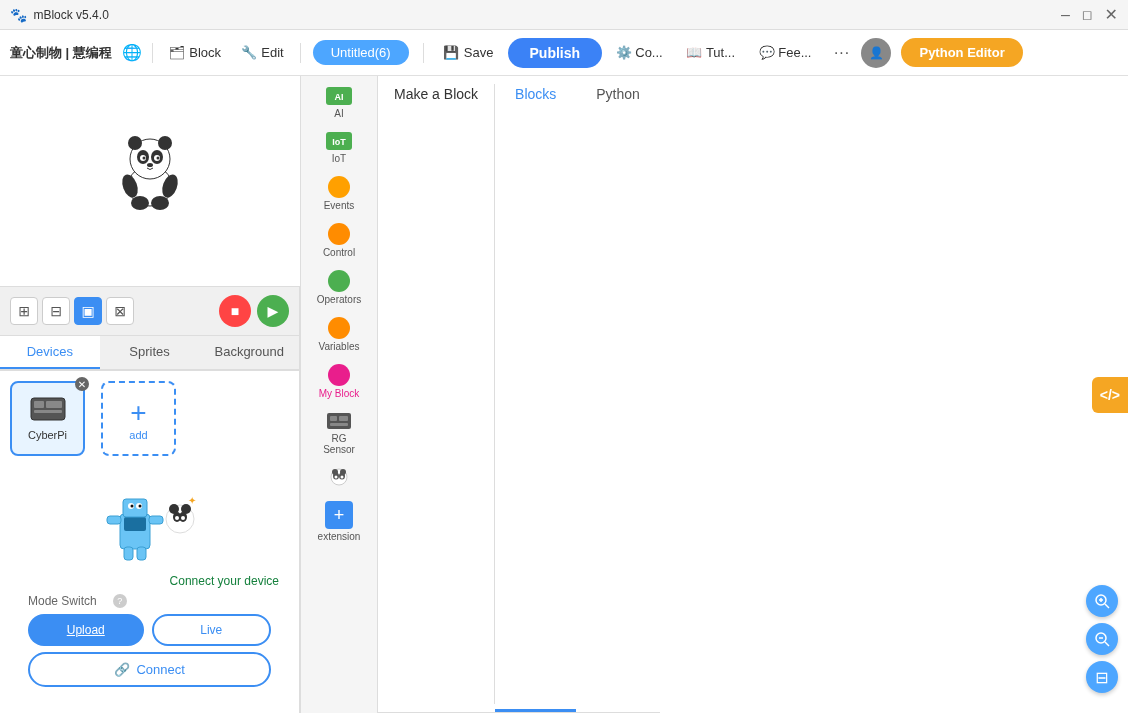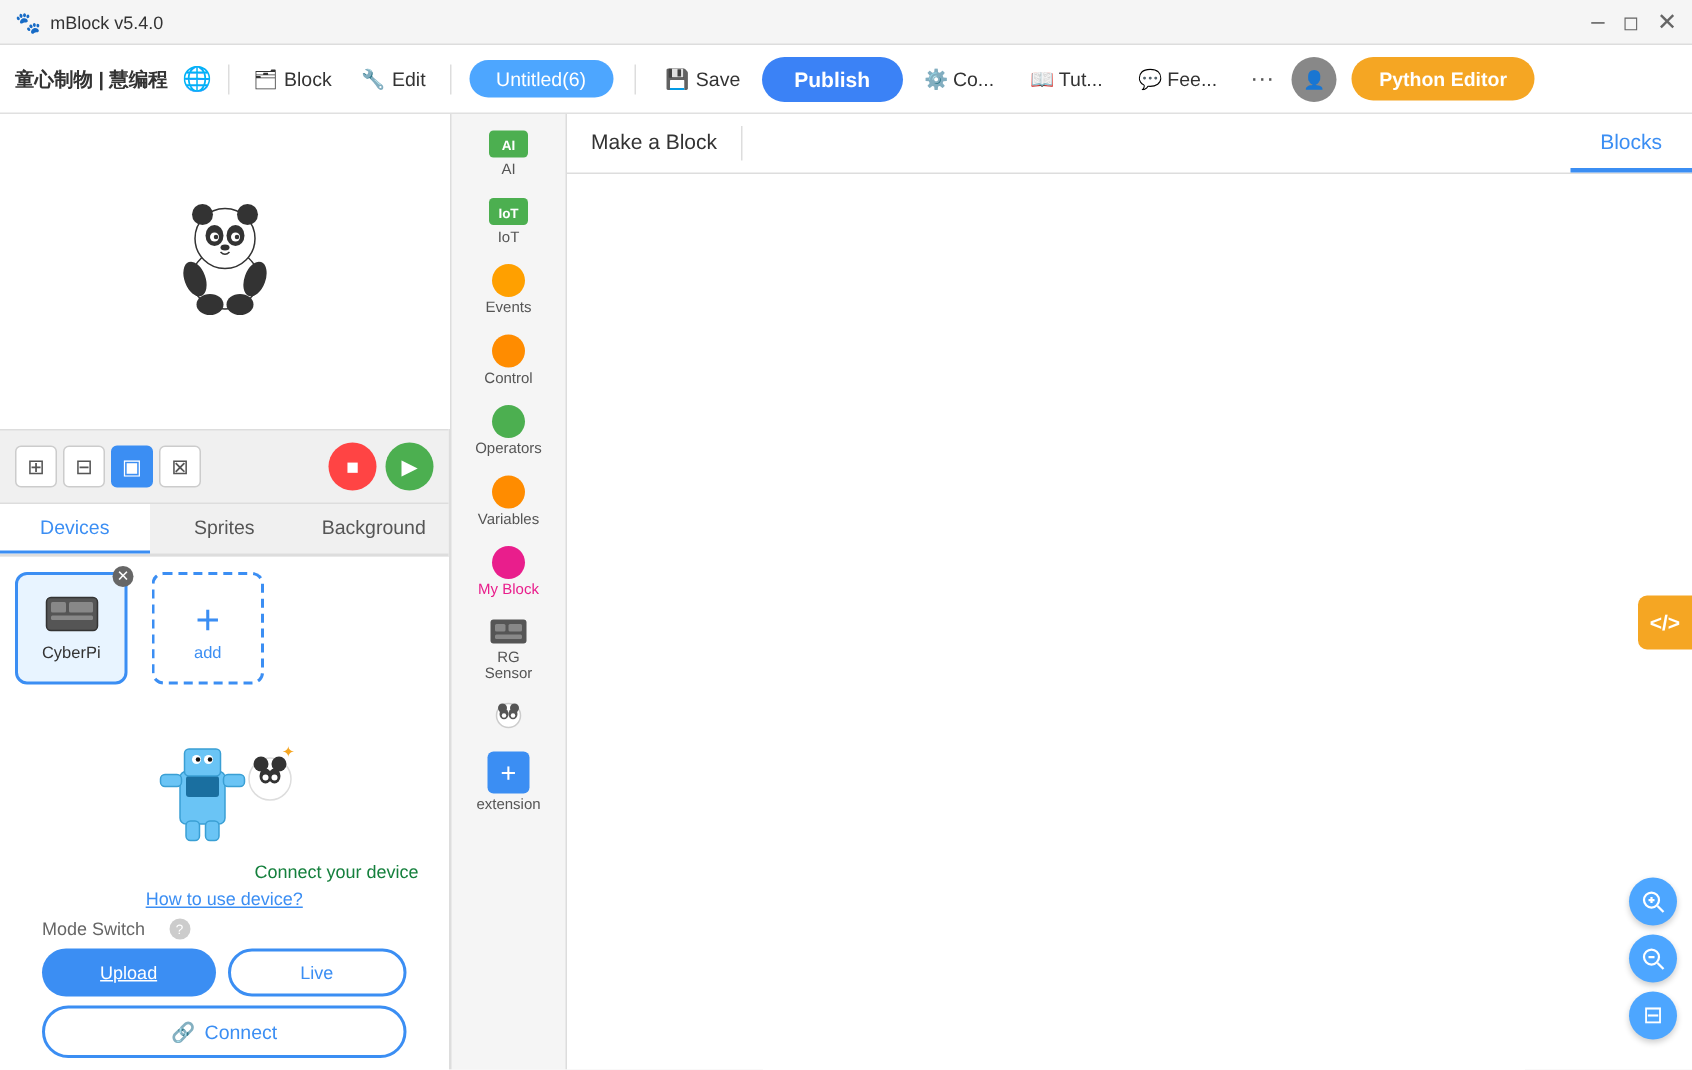--- a/index.html
+++ b/index.html
@@ -481,21 +481,20 @@
             <circle cx="96" cy="25" r="5" fill="#333"></circle>
             <ellipse cx="87" cy="33" rx="4" ry="5" fill="#333"></ellipse>
             <ellipse cx="93" cy="33" rx="4" ry="5" fill="#333"></ellipse>
             <circle cx="87" cy="34" r="2" fill="white"></circle>
             <circle cx="93" cy="34" r="2" fill="white"></circle>
 
             <text x="98" y="20" font-size="10" fill="#f5a623">✦</text>
           </svg>
         </div>
         <div class="connect-text">Connect your device</div>
-        <div class="how-to-link">How to use device?</div>
         <div class="mode-switch-row">
           <span class="mode-switch-label">Mode Switch</span>
           <div class="mode-help">?</div>
         </div>
         <div class="upload-live-row">
           <button class="upload-btn">Upload</button>
           <button class="live-btn">Live</button>
         </div>
         <button class="connect-btn">
           <span>🔗</span>
@@ -580,33 +579,36 @@
       </div>
       <span class="category-label"></span>
     </div>
 
     <div class="category-item">
       <div class="extension-plus">+</div>
       <span class="category-label">extension</span>
     </div>
   </div>
 
-  <div id="make-block-area" style="position:relative; flex:1; display:flex; flex-direction:column;">
+  <div id="make-block-area" style="position:relative; flex:1; display:flex; flex-direction:row;">
 
     <div class="top-bar" style="display:flex; align-items:stretch; border-bottom:1px solid #ddd; background:white; flex-shrink:0;">
       <div class="make-block-section">
         <span>Make a Block</span>
       </div>
       <div style="width:1px; background:#ddd; margin:8px 0;"></div>
 
       <div style="flex:1;"></div>
 
       <div class="blocks-python-right">
         <div class="blocks-tab">
           <span>Blocks</span>
+        </div>
+        <div class="python-tab">
+          <span>Python</span>
         </div>
       </div>
     </div>
 
     <div style="flex:1; background:white; position:relative;">
 
       <button class="code-toggle-btn" style="position:absolute; right:0; top:50%; transform:translateY(-50%);">
         <span>&lt;/&gt;</span>
       </button>
 

